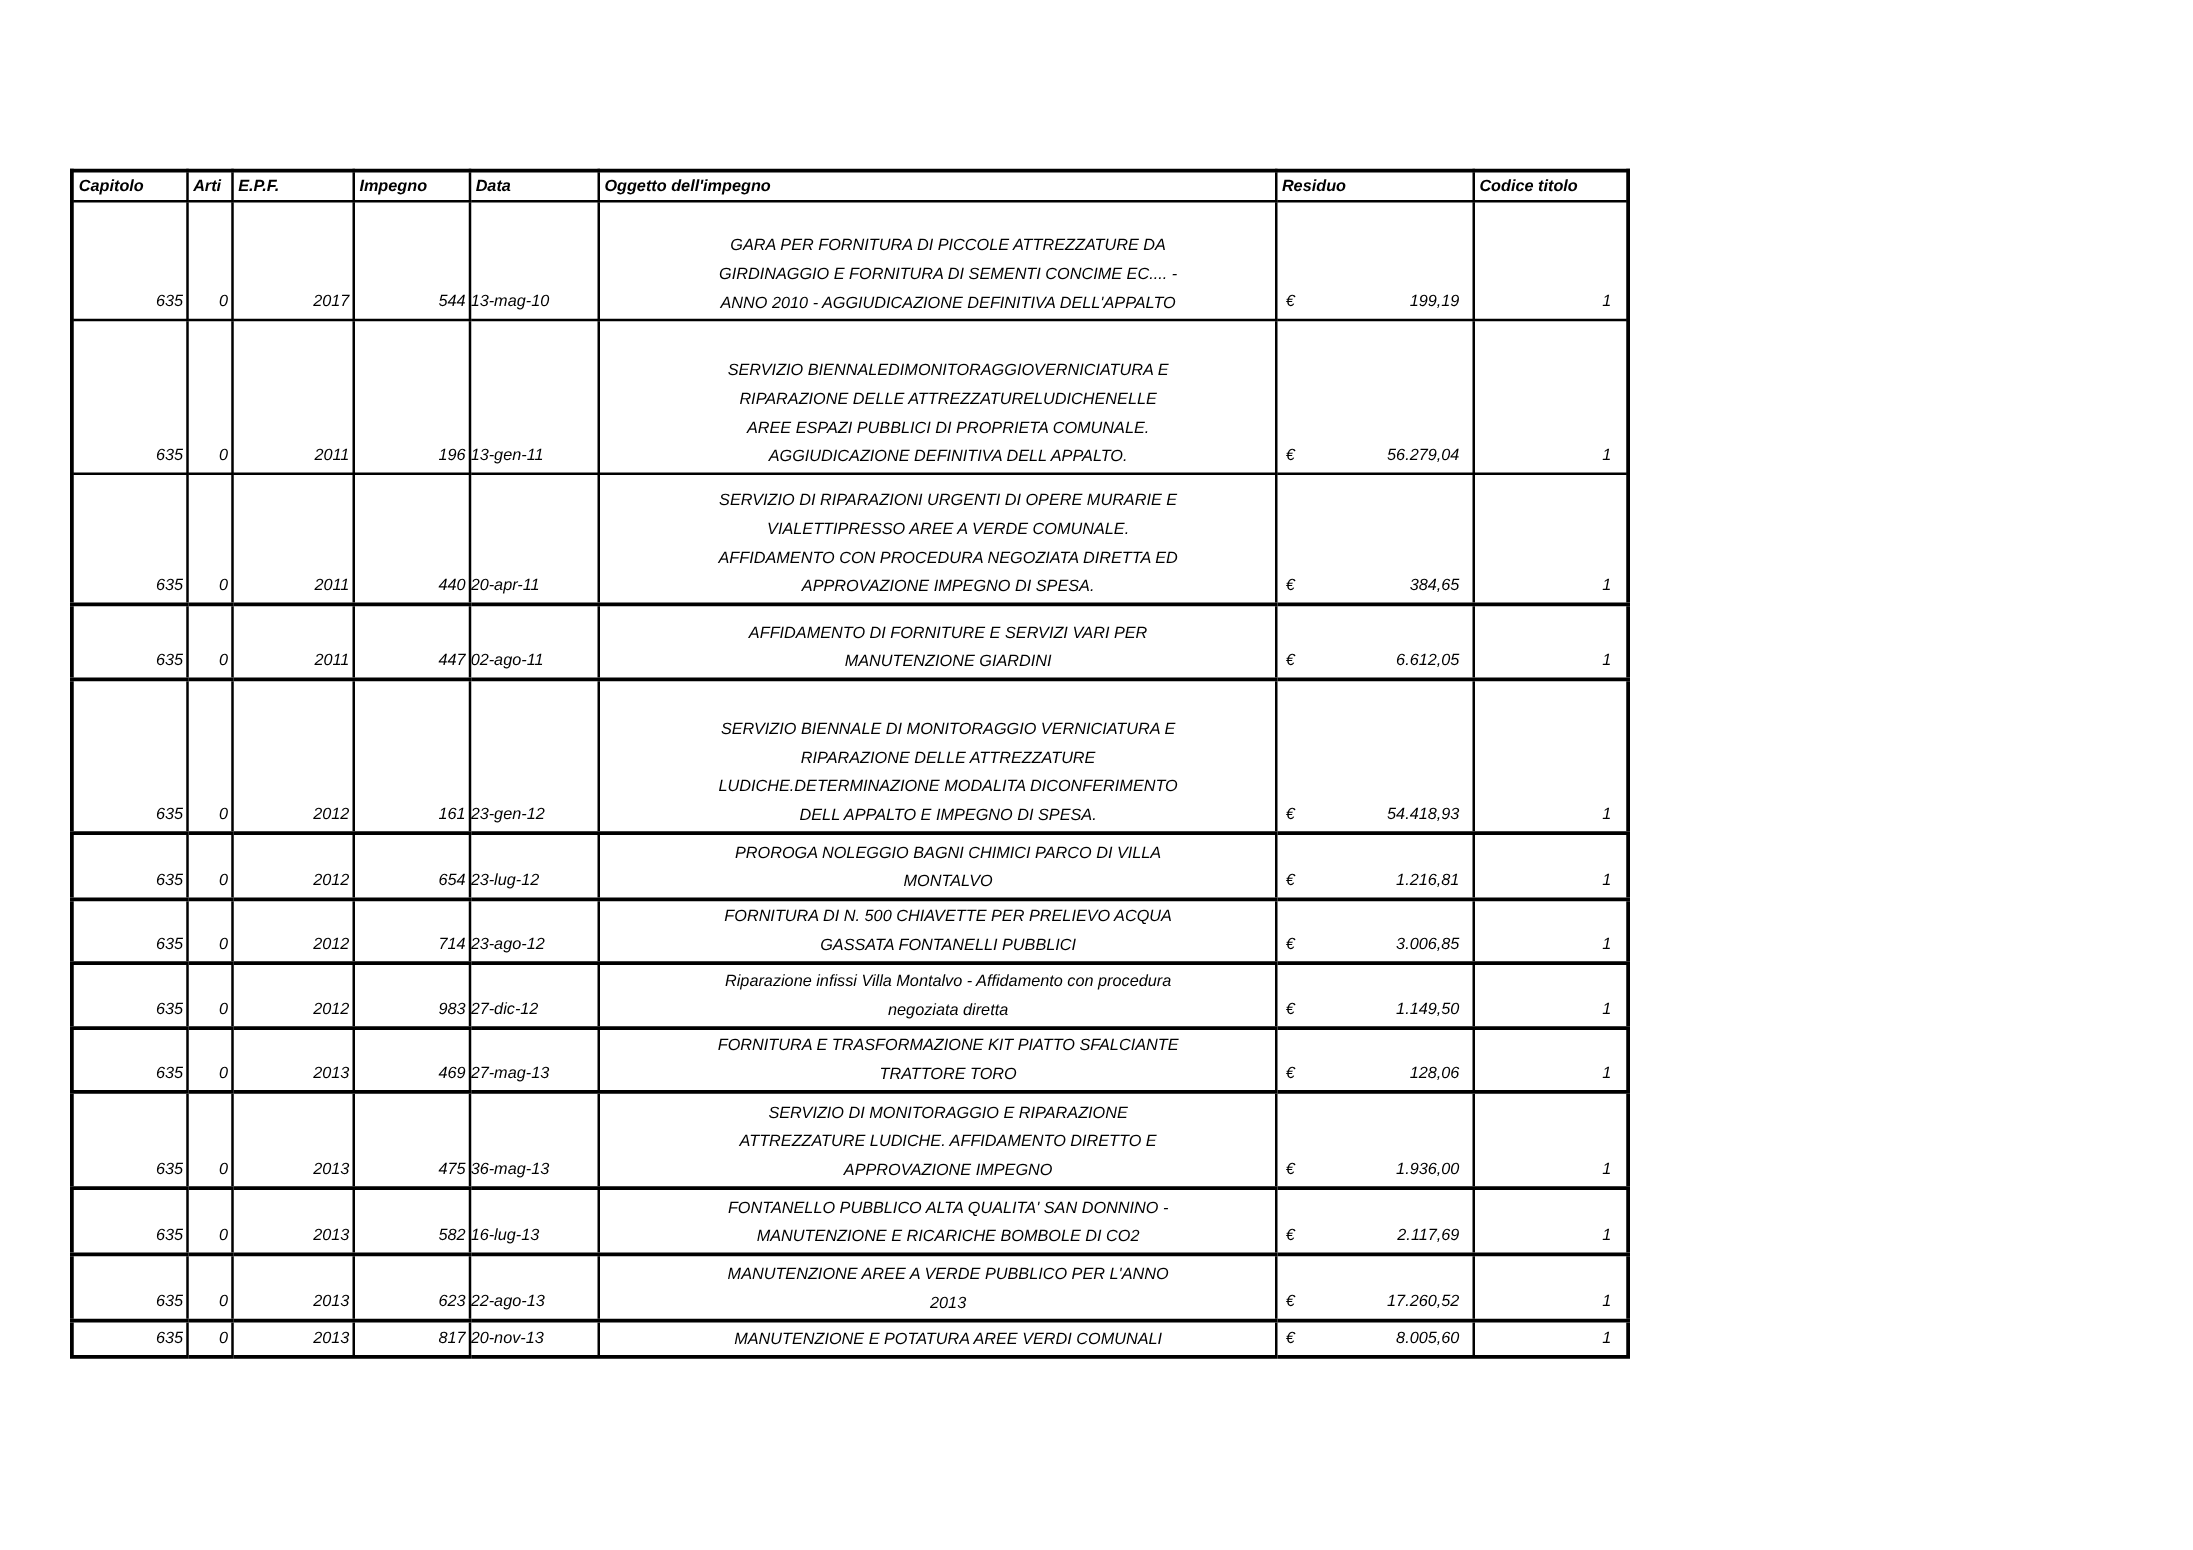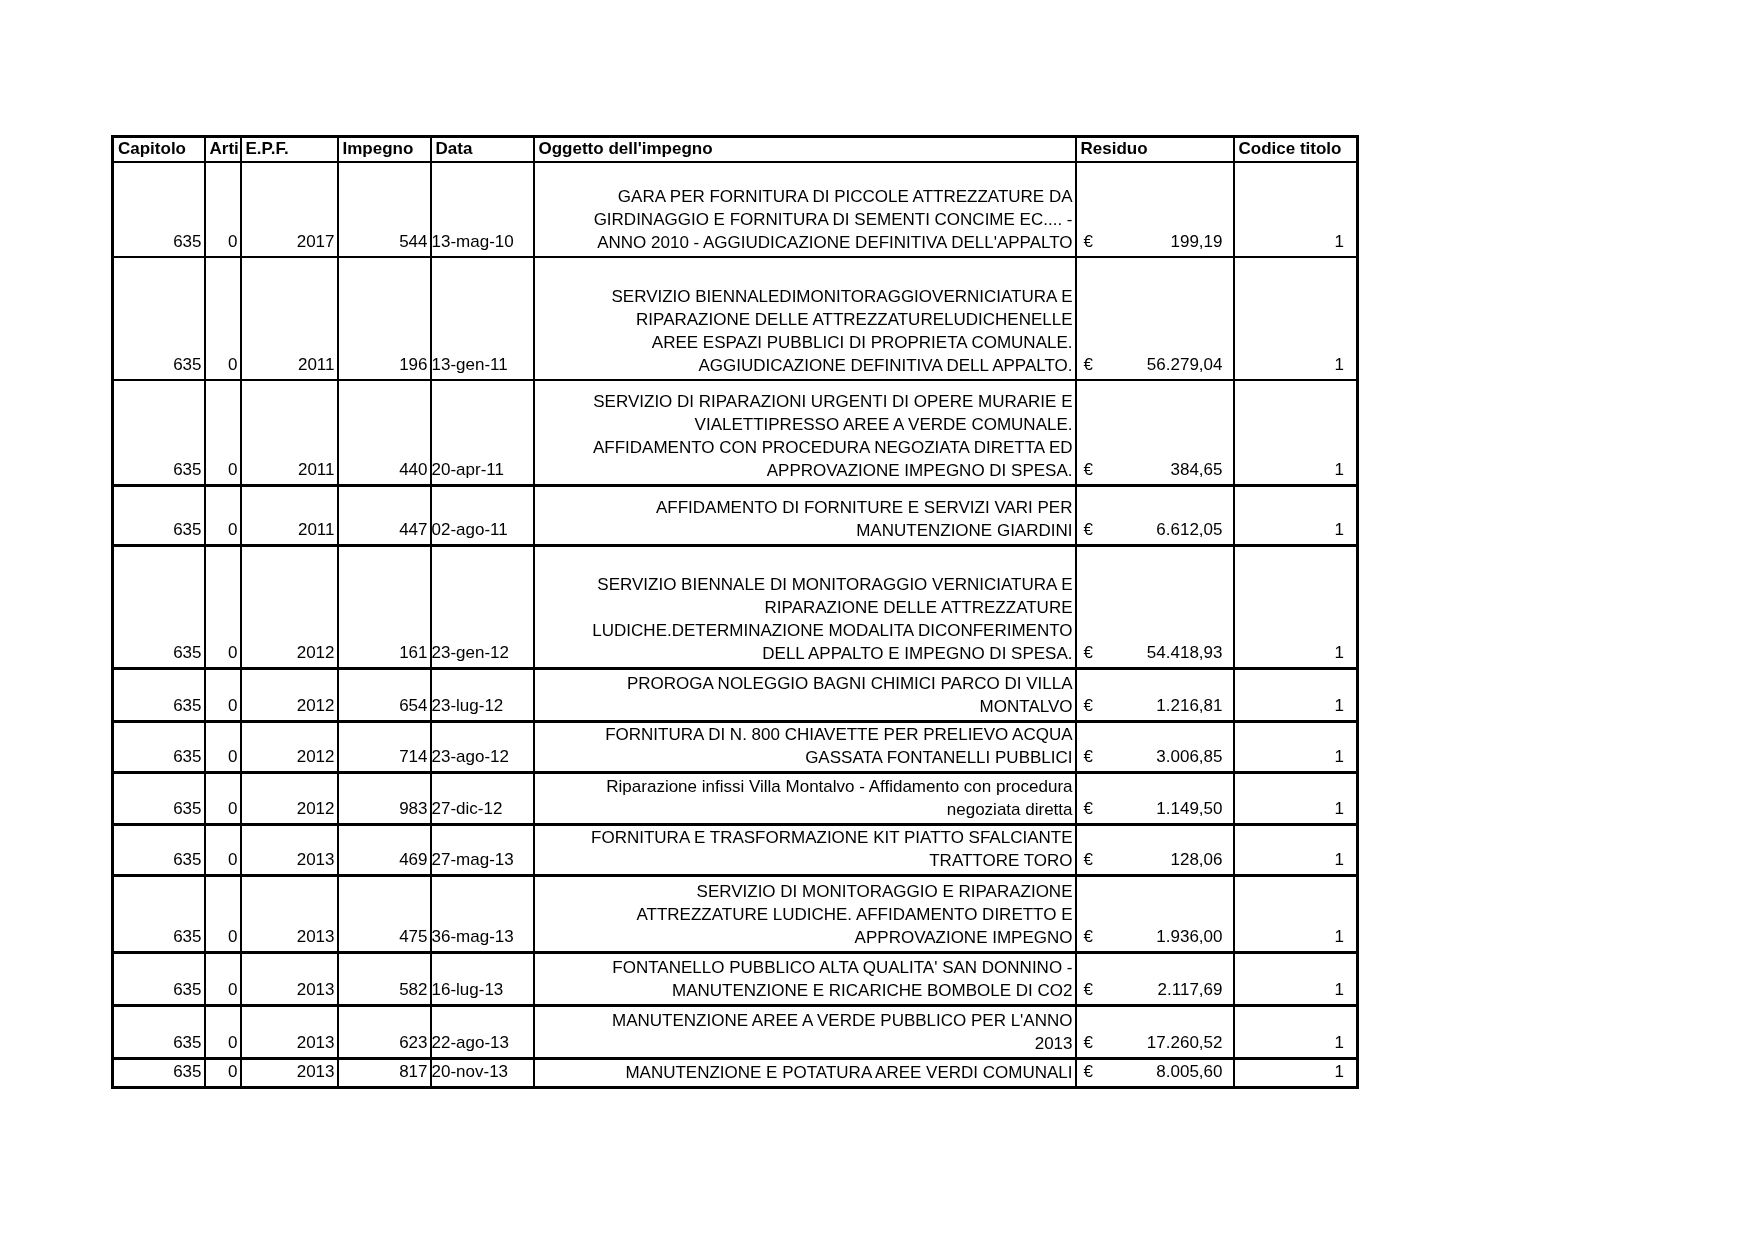--- a/index.html
+++ b/index.html
@@ -13,23 +13,24 @@
   }
   .page {
     position: relative;
     width: 1754px; height: 1240px;
     background: #ffffff;
   }
   table.impegni {
     border-collapse: collapse;
     table-layout: fixed;
     width: 1245px;
-    margin: 135px 0 0 111px;
+    margin: 135px 0 0 56px;
     border: 3px solid #000;
-    font-size: 17px;
+    font-size: 13px;
+    font-style: italic;
   }
   th, td {
     border: 2px solid #000;
     overflow: hidden;
   }
   thead tr { height: 24px; }
   th {
     text-align: left;
     vertical-align: middle;
     font-weight: bold;
@@ -52,21 +53,21 @@
   tbody tr:nth-child(6)  { height: 53px; }
   tbody tr:nth-child(7)  { height: 50px; }
   tbody tr:nth-child(8)  { height: 52px; }
   tbody tr:nth-child(9)  { height: 50px; }
   tbody tr:nth-child(10) { height: 77px; }
   tbody tr:nth-child(11) { height: 53px; }
   tbody tr:nth-child(12) { height: 53px; }
   tbody tr:nth-child(13) { height: 26px; }
   td.num  { text-align: right; padding-right: 2px; white-space: nowrap; }
   td.date { text-align: left; padding-right: 2px; white-space: nowrap; }
-  td.ogg  { text-align: right; padding: 0 2px 2px 20px; white-space: pre-line; }
+  td.ogg  { text-align: center; padding: 0 2px 2px 20px; white-space: pre-line; }
   td.cod  { text-align: right; padding-right: 12px; }
   td.res .reswrap {
     display: flex;
     justify-content: space-between;
     align-items: flex-end;
     padding: 0 10px 0 7px;
     white-space: nowrap;
   }
 </style>
 </head>
@@ -200,21 +201,21 @@
             </div>
           </td>
           <td class="cod">1</td>
         </tr>
         <tr>
           <td class="num">635</td>
           <td class="num">0</td>
           <td class="num">2012</td>
           <td class="num">714</td>
           <td class="date">23-ago-12</td>
-          <td class="ogg">FORNITURA DI N. 800 CHIAVETTE PER PRELIEVO ACQUA
+          <td class="ogg">FORNITURA DI N. 500 CHIAVETTE PER PRELIEVO ACQUA
 GASSATA FONTANELLI PUBBLICI</td>
           <td class="res">
             <div class="reswrap">
               <span>€</span>
               <span>3.006,85</span>
             </div>
           </td>
           <td class="cod">1</td>
         </tr>
         <tr>

